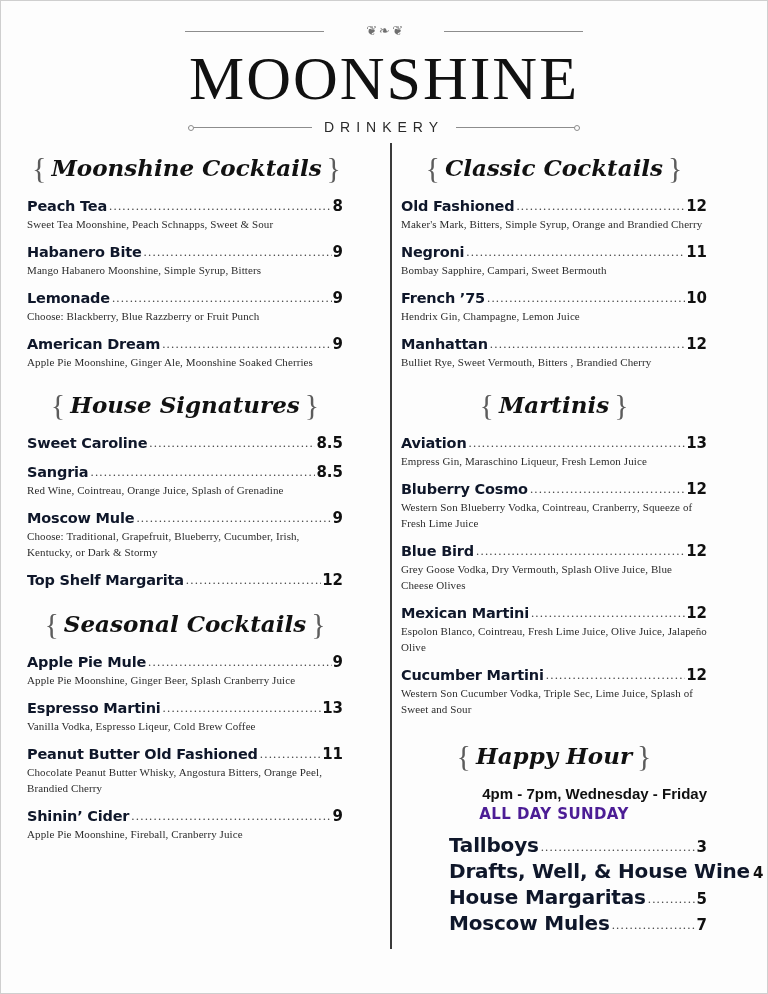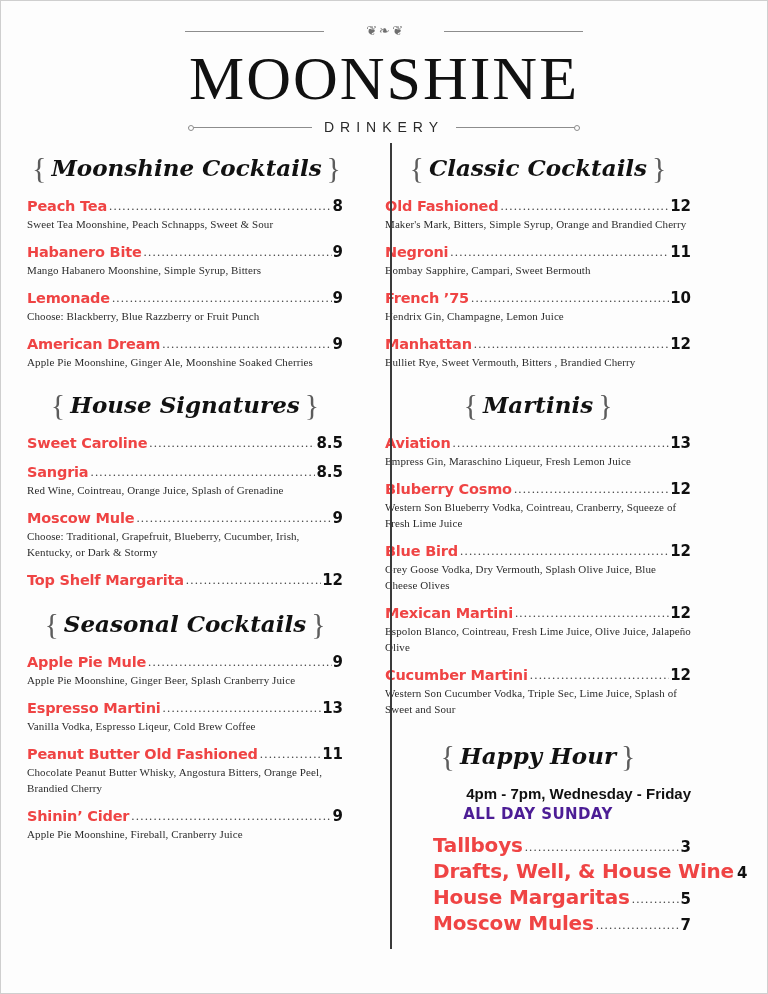--- a/index.html
+++ b/index.html
@@ -97,20 +97,21 @@
     letter-spacing: 6px;
     color: #2a2a2a;
     white-space: nowrap;
   }
 
   
   .columns {
     position: relative;
     display: flex;
     padding: 16px 40px 0 26px;
+    gap: 16px;
   }
   .col { width: 332px; }
   .col.left { padding-right: 16px; }
   .col.right { padding-left: 26px; }
 
   .divider {
     position: absolute;
     left: 389px;
     top: 8px;
     width: 2px;
@@ -147,21 +148,21 @@
   .item { margin-bottom: 11px; }
   .item-row {
     display: flex;
     align-items: baseline;
     width: 100%;
   }
   .item-name {
     font-family: "DejaVu Sans", sans-serif;
     font-weight: bold;
     font-size: 14.5px;
-    color: #ef4444;
+    color: #0f172a;
     white-space: nowrap;
     letter-spacing: -0.2px;
   }
   .leader {
     flex: 1 1 auto;
     margin: 0 1px 0 2px;
     overflow: hidden;
     white-space: nowrap;
     color: #4a4a4a;
     font-size: 13px;

